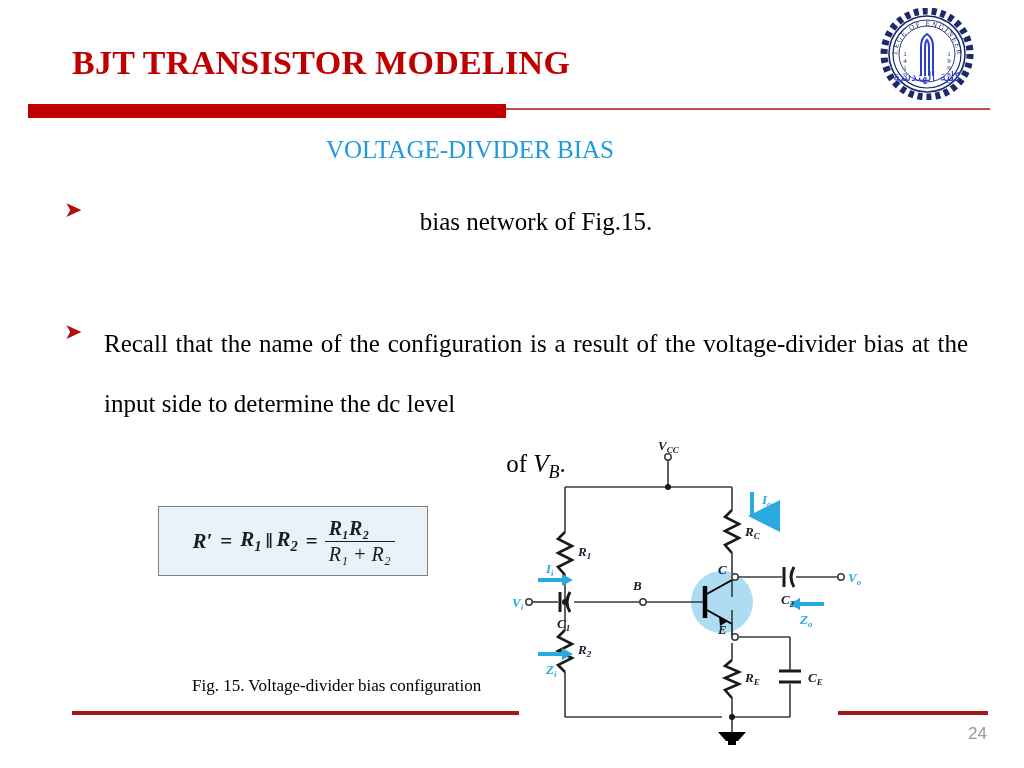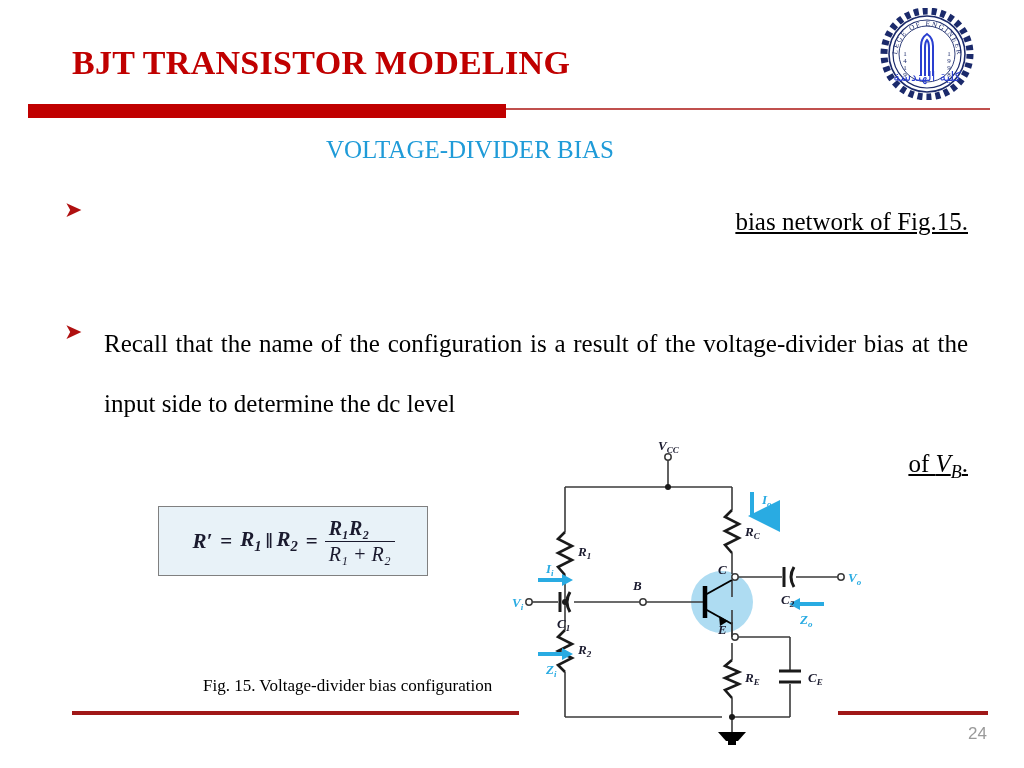--- a/index.html
+++ b/index.html
@@ -83,22 +83,21 @@
     line-height: 28px;
   }
   .bullet-text {
     display: block;
     margin-left: 40px;
     text-align: justify;
     text-justify: inter-word;
   }
   .bullet-text .lastline {
     display: block;
-    text-align: right;
-    text-decoration: underline;
+    text-align: center;
   }
   .mvar {
     font-style: italic;
   }
   .msub {
     font-style: italic;
     font-size: 0.72em;
     vertical-align: sub;
   }
 
@@ -164,21 +163,20 @@
   }
 
   
   #fig-caption {
     position: absolute;
     left: 192px;
     top: 676px;
     font-size: 17px;
     color: #000;
     white-space: nowrap;
-    margin-left: 11px;
   }
 
   
   #footer-rule-left {
     position: absolute;
     left: 72px;
     top: 711px;
     width: 447px;
     height: 4px;
     background: #A01818;

